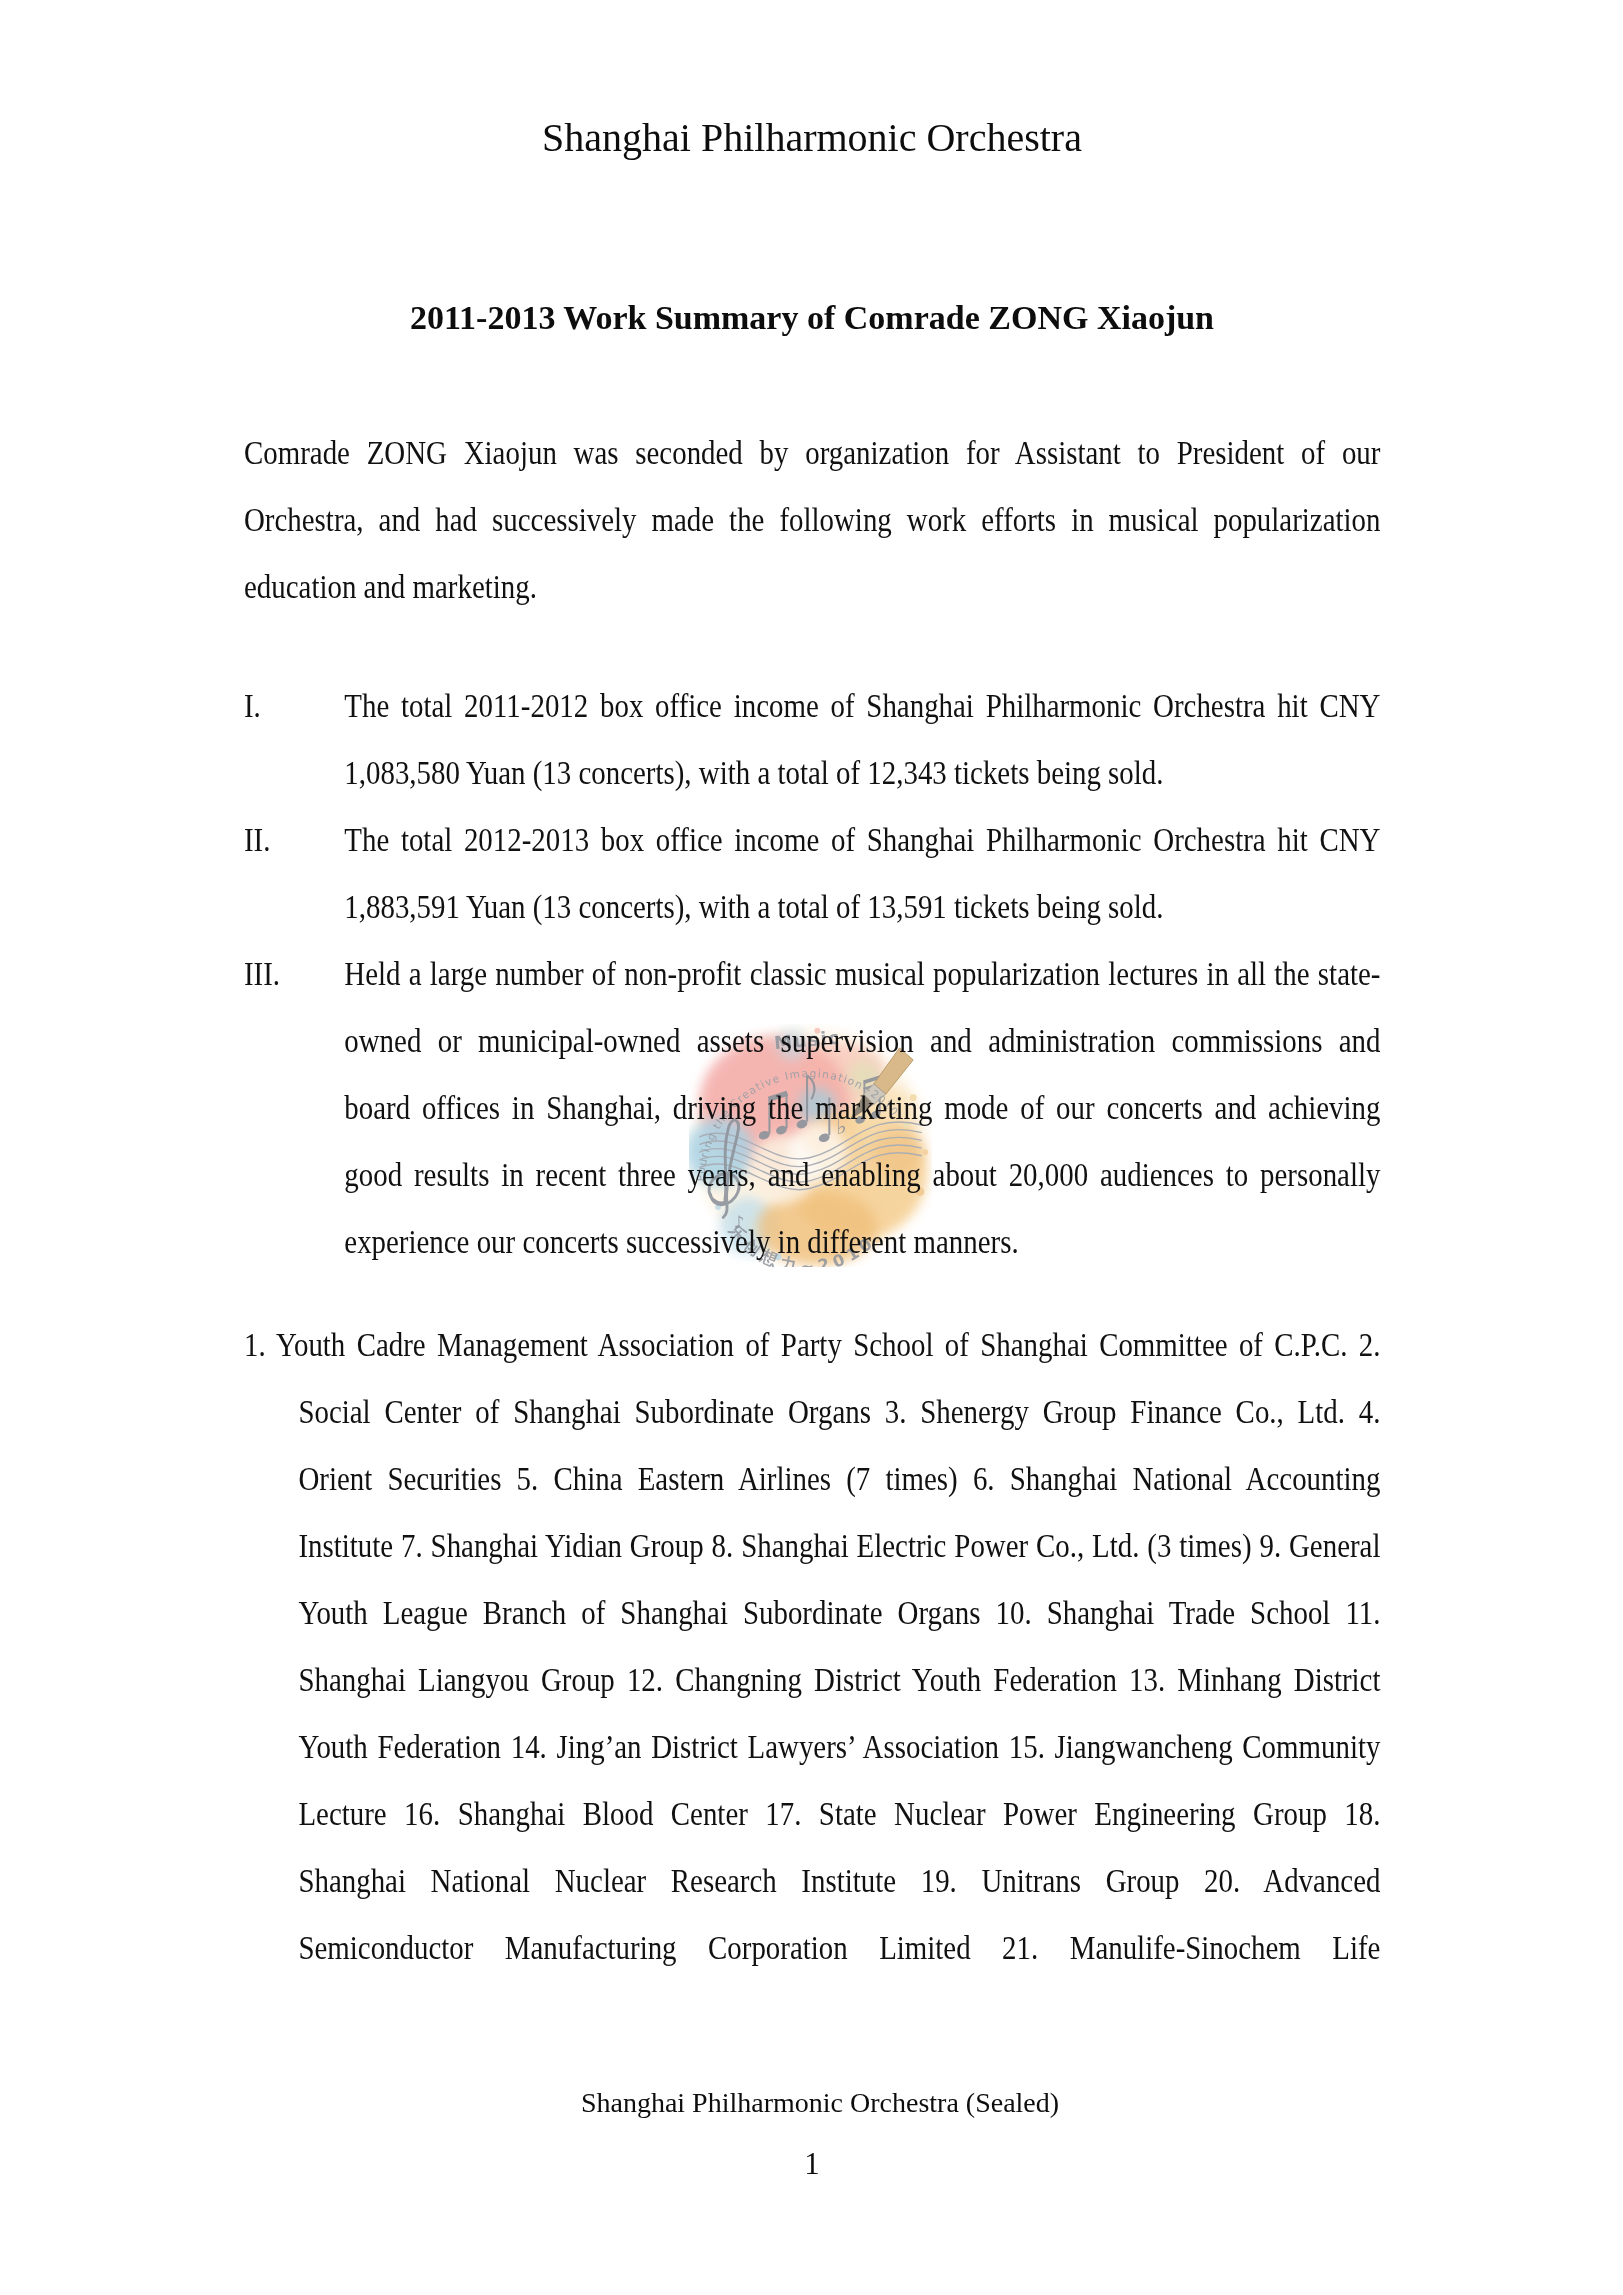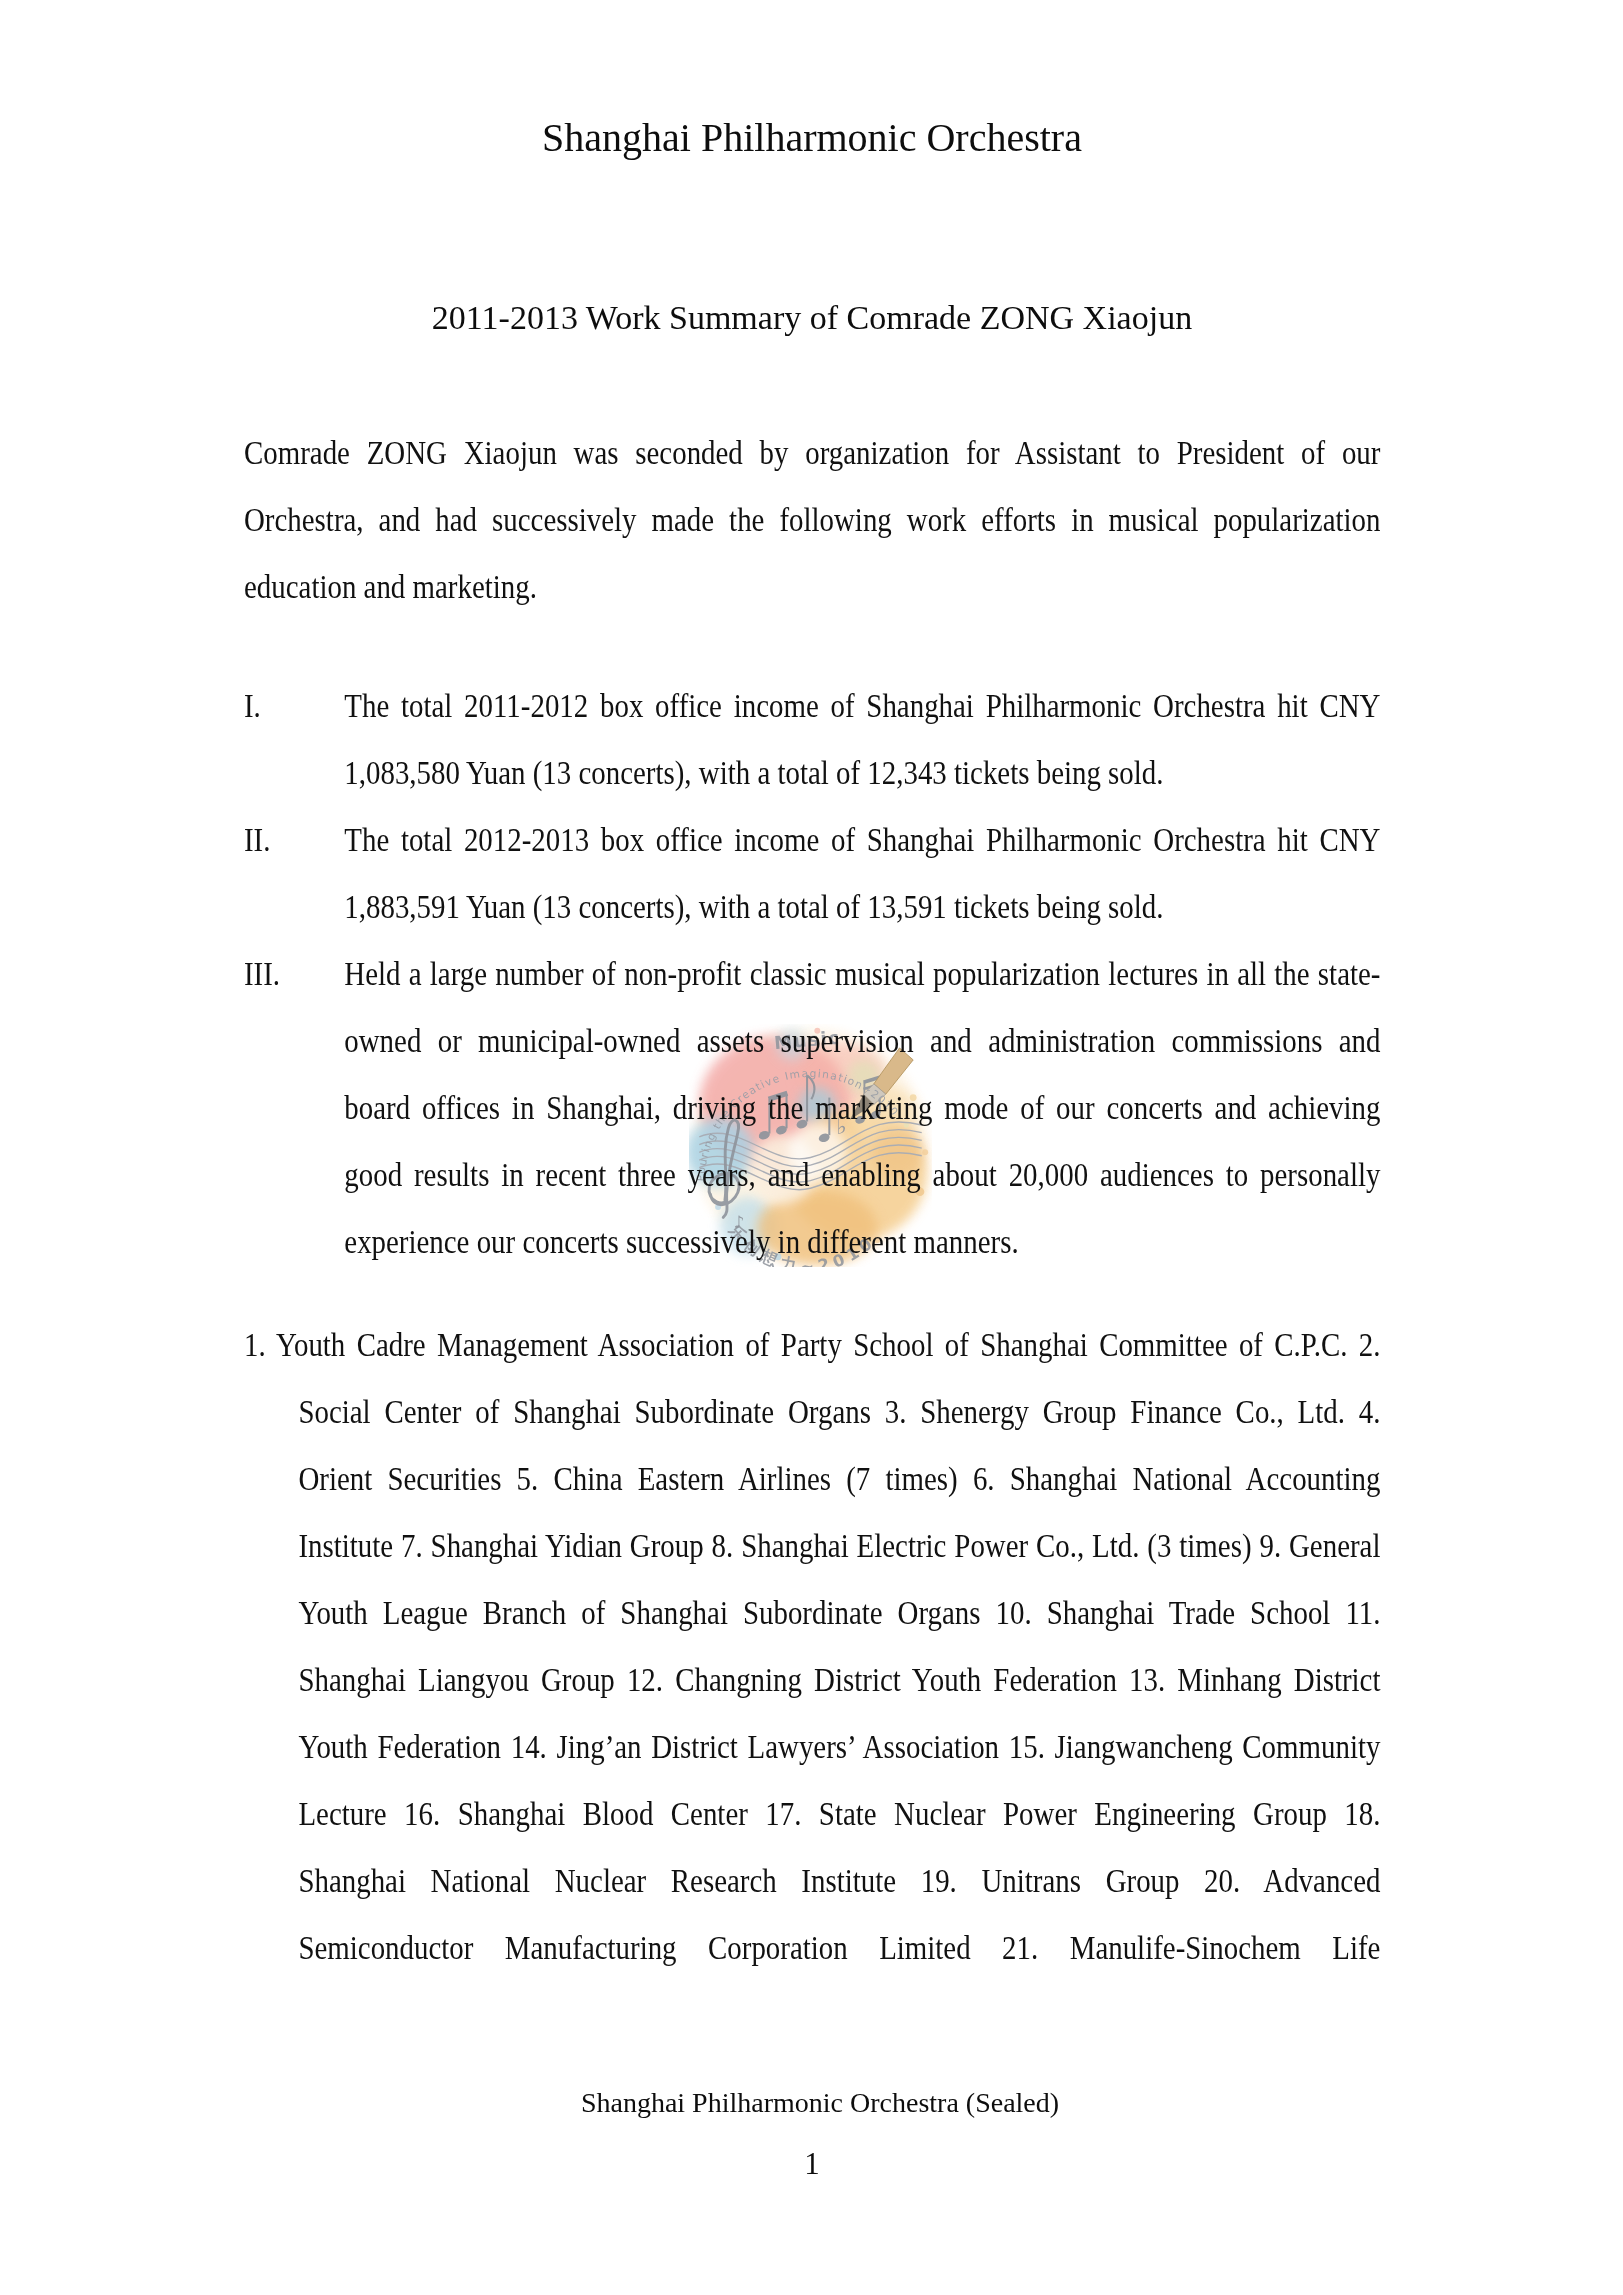--- a/index.html
+++ b/index.html
@@ -17,21 +17,21 @@
     font-size:40px;
     line-height:53px;
     font-weight:normal;
     color:#0d0d0d;
   }
   .doc-title{
     margin:132px 0 0 0;
     text-align:center;
     font-size:34px;
     line-height:44px;
-    font-weight:normal;
+    font-weight:bold;
     color:#0d0d0d;
   }
   .body-wrap{
     position:relative;
     z-index:1;
     margin:79px 0 0 244px;
     width:1337px;
     transform:scaleX(0.85);
     transform-origin:0 0;
     font-size:34px;

